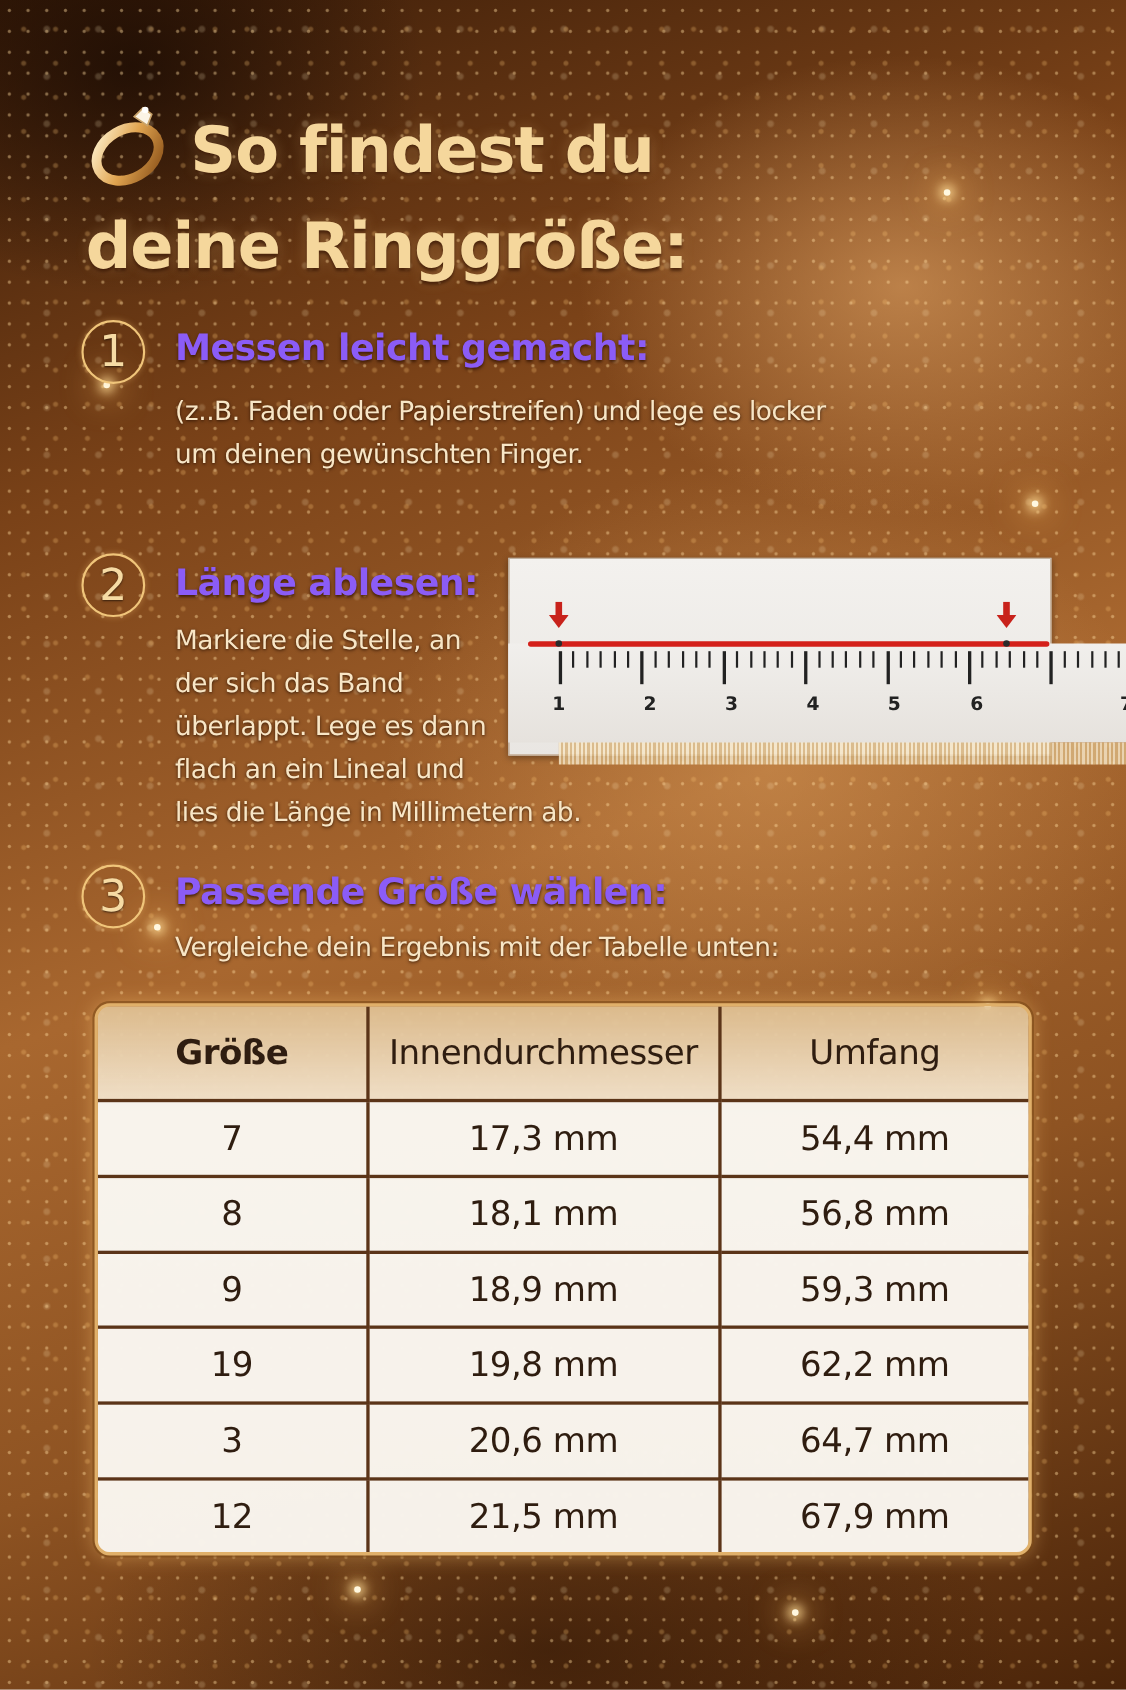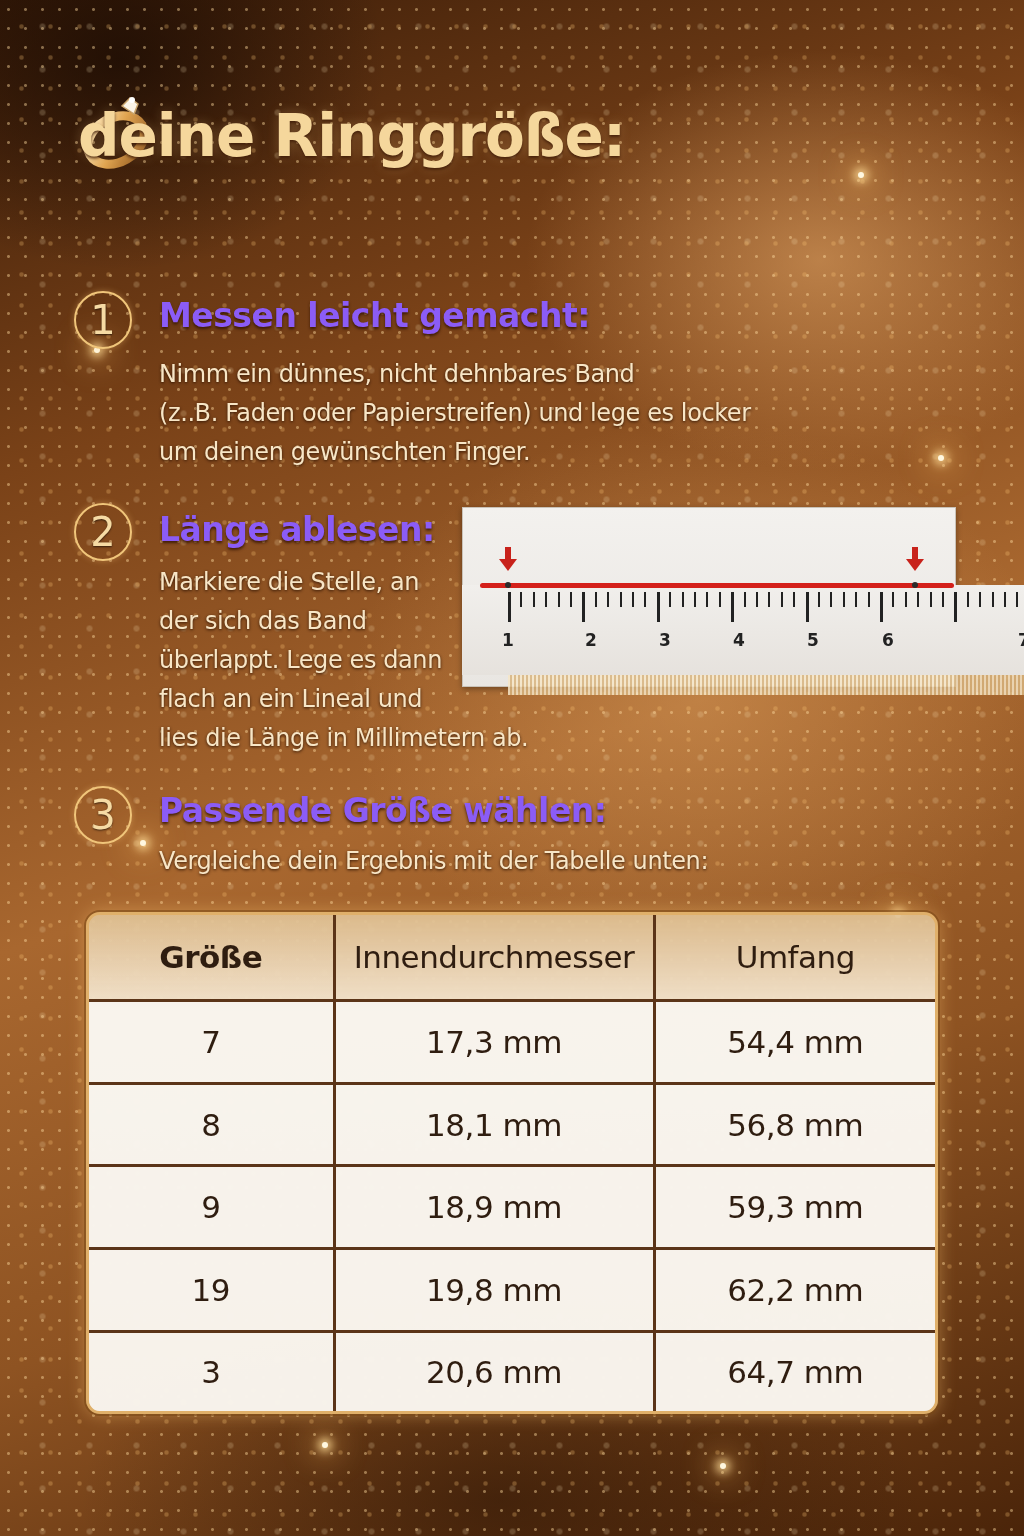--- a/index.html
+++ b/index.html
@@ -90,27 +90,27 @@
       <stop offset="0" stop-color="#fff2cf"></stop>
         <stop offset="0.5" stop-color="#e0a450"></stop>
         <stop offset="1" stop-color="#8a5018"></stop>
     </linearGradient>
   </defs>
   <ellipse cx="38" cy="48" rx="30" ry="22" transform="rotate(-30 38 48)" fill="none" stroke="url(#rg)" stroke-width="9"></ellipse>
   <path d="M44 14 l8 -8 l8 6 l-4 10 z" fill="#fbf4e6" stroke="#c9a36a" stroke-width="1.5"></path>
   <circle cx="54" cy="8" r="3" fill="#fff"></circle>
 </svg>
 <h1 class="title">
+  <span class="line1">So findest du</span>
   <span>deine Ringgröße:</span>
 </h1>
 
 <div class="badge" style="left:74px;top:291px">1</div>
 <div class="step-title" style="left:159px;top:296px">Messen leicht gemacht:</div>
 <div class="step-text" style="left:159px;top:355px">
-  <span>Nimm ein dünnes, nicht dehnbares Band</span>
   <span>(z..B. Faden oder Papierstreifen) und lege es locker</span>
   <span>um deinen gewünschten Finger.</span>
 </div>
 
 <div class="badge" style="left:74px;top:503px">2</div>
 <div class="step-title" style="left:159px;top:510px">Länge ablesen:</div>
 <div class="step-text" style="left:159px;top:563px">
   <span>Markiere die Stelle, an</span>
   <span>der sich das Band</span>
   <span>überlappt. Lege es dann</span>
@@ -224,15 +224,20 @@
     <tr>
       <td>19</td>
       <td>19,8 mm</td>
       <td>62,2 mm</td>
     </tr>
     <tr>
       <td>3</td>
       <td>20,6 mm</td>
       <td>64,7 mm</td>
     </tr>
+    <tr>
+      <td>12</td>
+      <td>21,5 mm</td>
+      <td>67,9 mm</td>
+    </tr>
   </tbody>
     </table>
 </div>
 
 </body></html>

